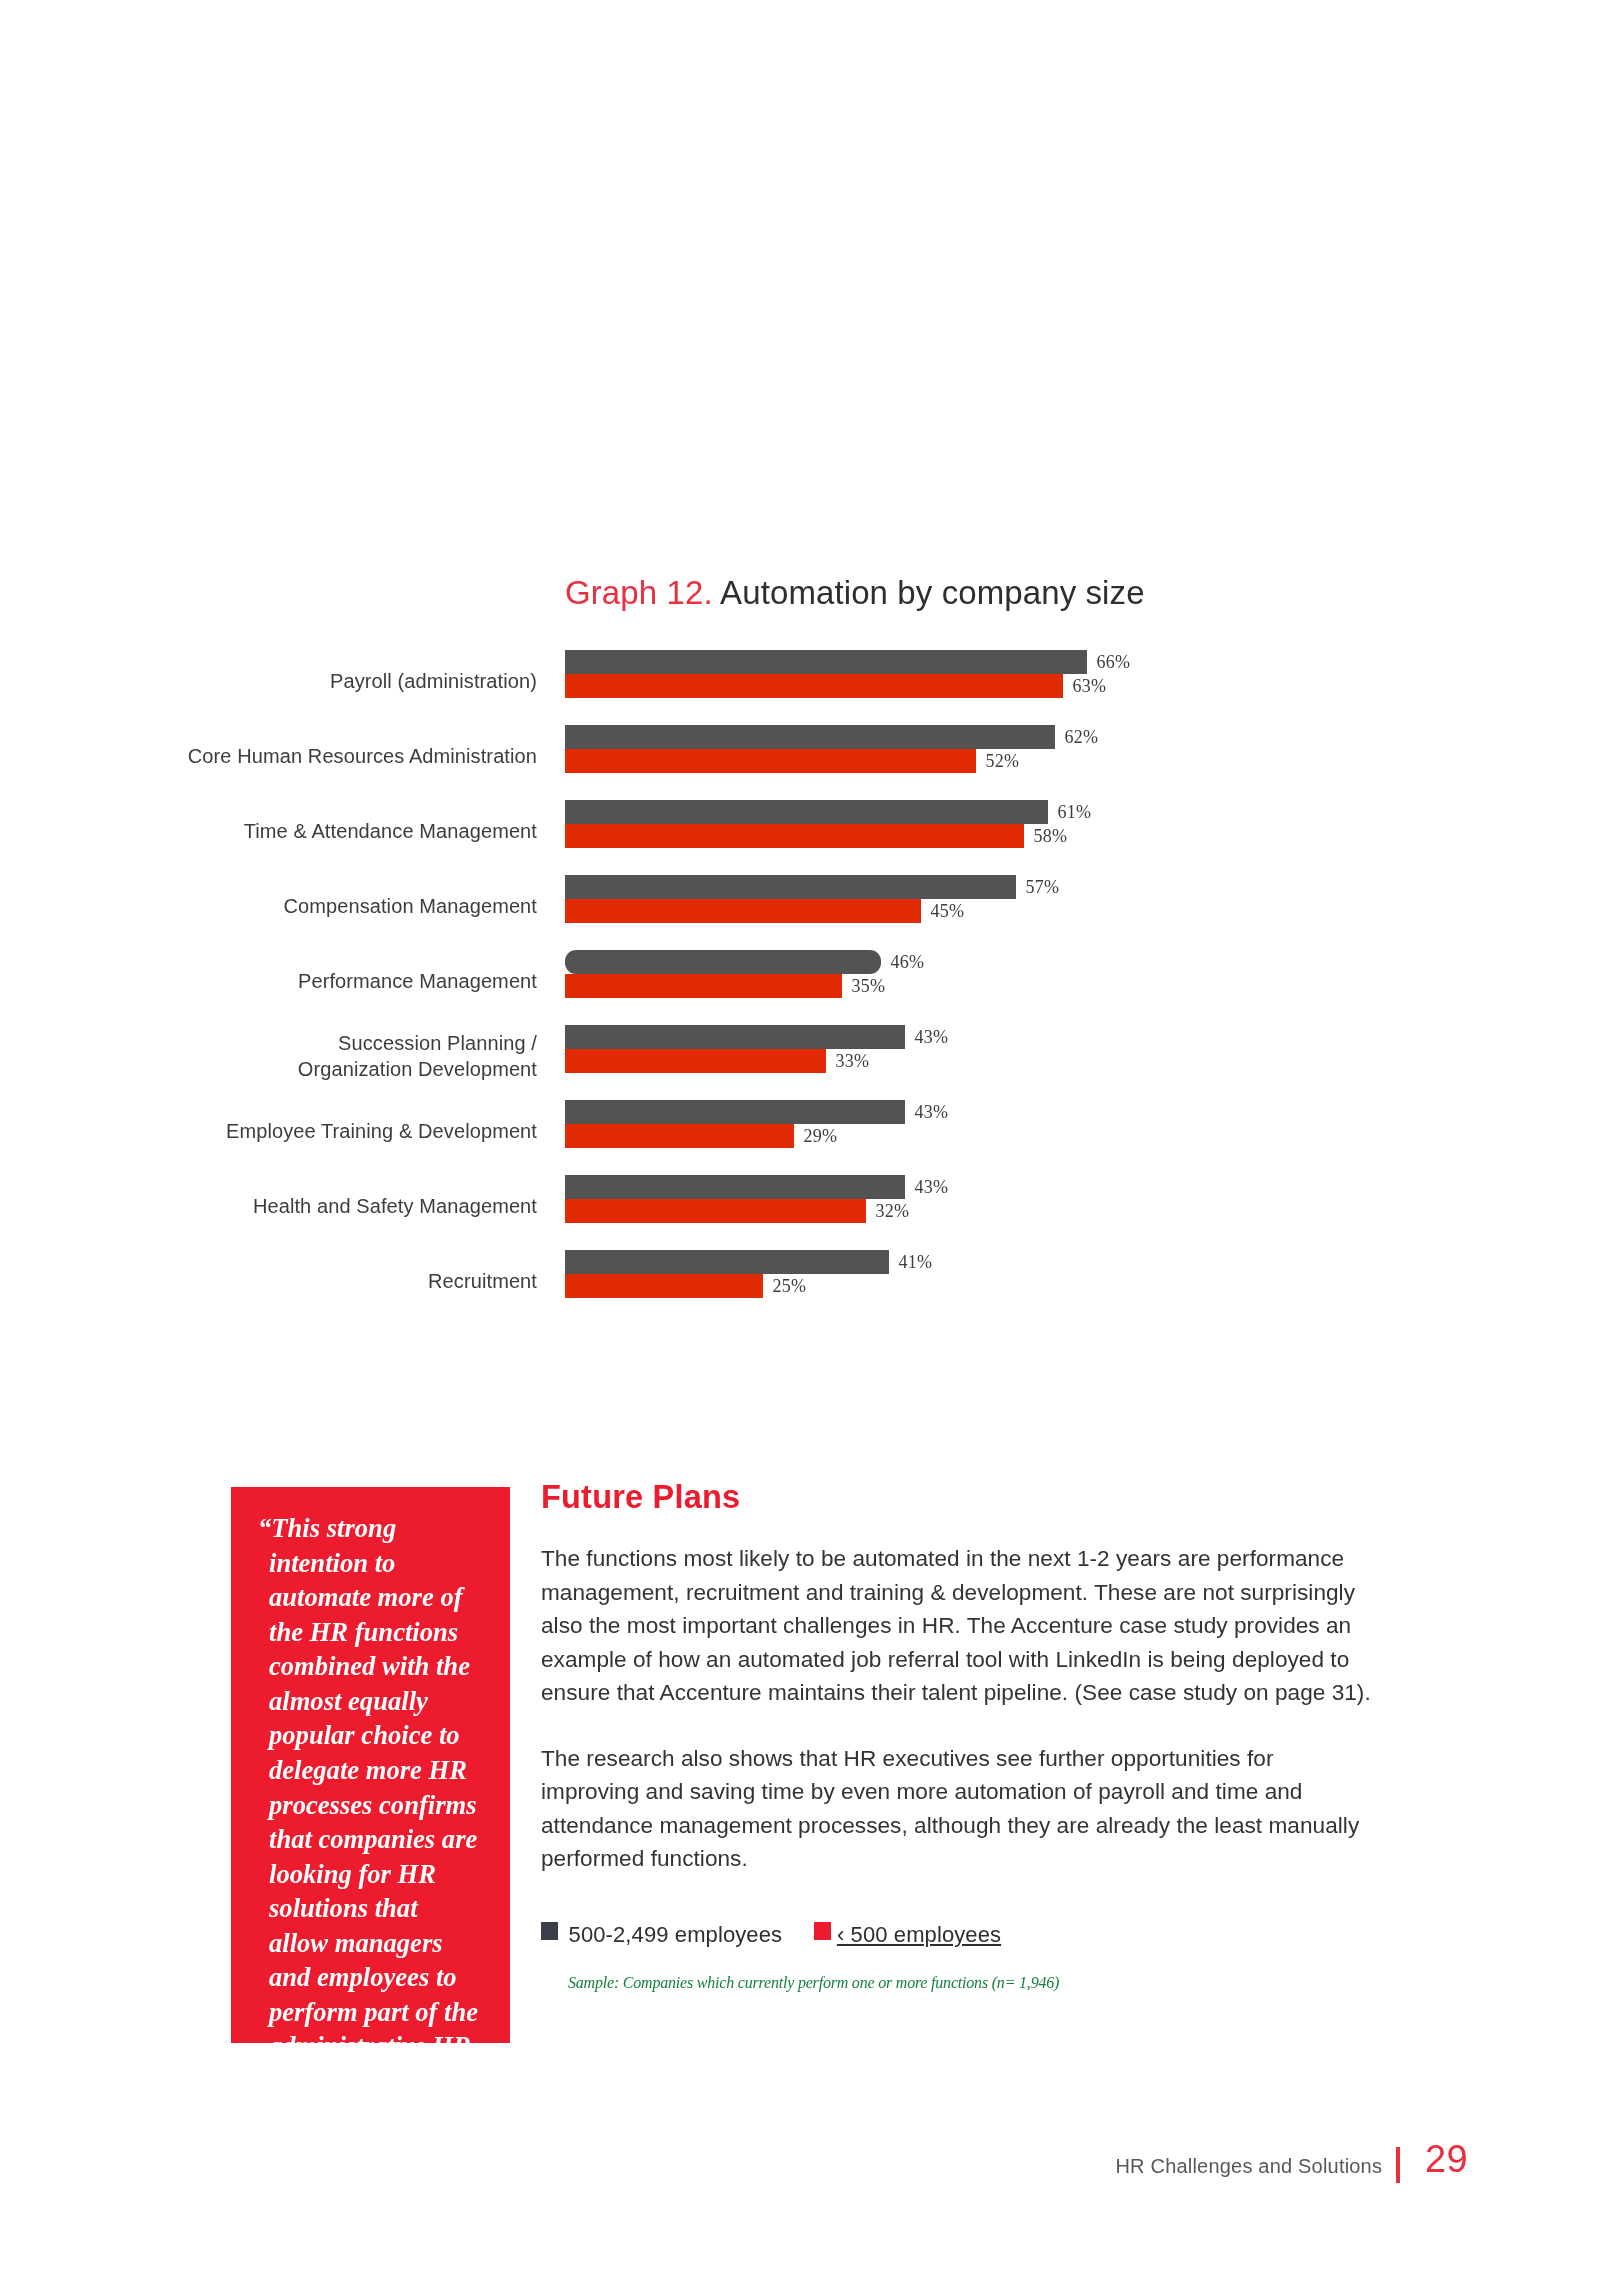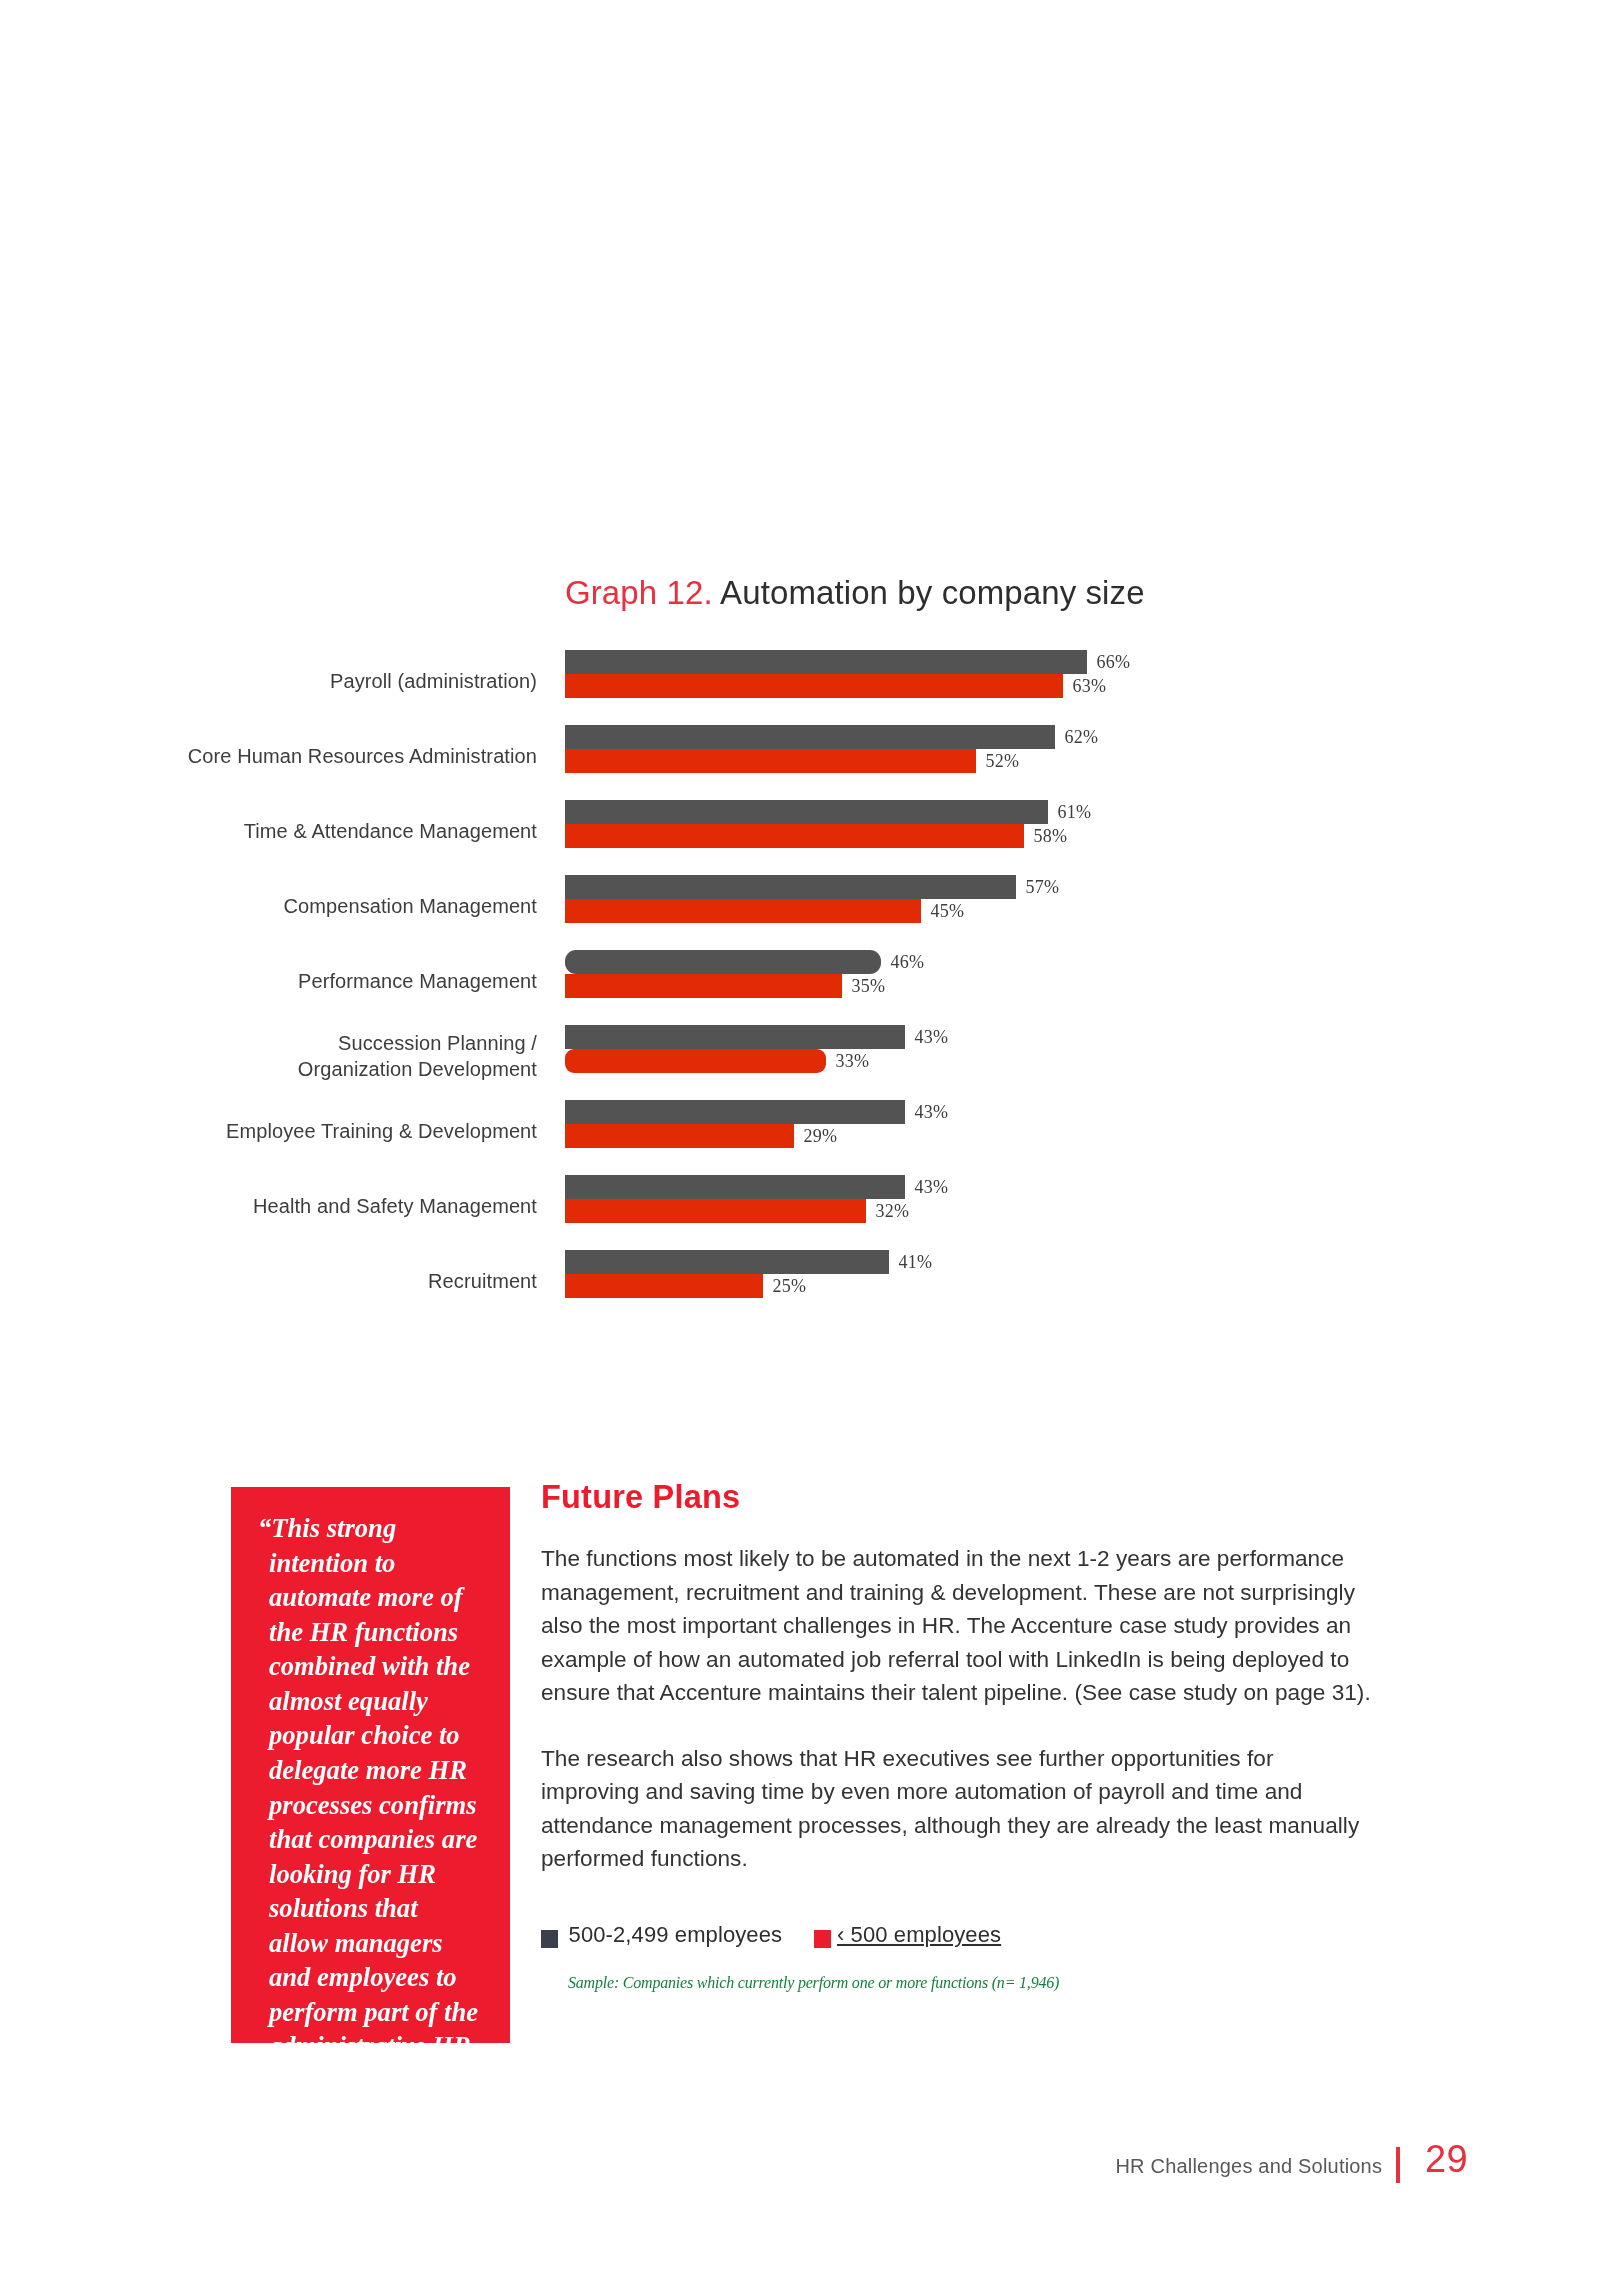--- a/index.html
+++ b/index.html
@@ -99,21 +99,21 @@
   .legend {
     position: absolute;
     left: 541px;
     top: 1347px;
     display: flex;
     align-items: center;
     gap: 0px;
   }
   .legend-item {
     display: flex;
-    align-items: flex-end;
+    align-items: flex-start;
     font-size: 22px;
     color: #2e2e2e;
     letter-spacing: 0.1px;
   }
   .legend-item + .legend-item { margin-left: 32px; text-decoration: underline; }
   .swatch {
     width: 16.6px;
     height: 18px;
     margin-right: 11px;
     display: inline-block;
@@ -275,21 +275,21 @@
             </div>
           </div>
         </div>
         <div class="row">
           <div class="row-label">Succession Planning /
 Organization Development</div>
           <div class="bars">
             <div class="bar dark" style="width: 340px; background: rgb(83, 83, 83);">
               <span class="val">43%</span>
             </div>
-            <div class="bar red" style="width: 261px; background: rgb(224, 43, 4); border-radius: 9px;">
+            <div class="bar red" style="width: 261px; background: rgb(224, 43, 4);">
               <span class="val">33%</span>
             </div>
           </div>
         </div>
         <div class="row">
           <div class="row-label">Employee Training &amp; Development</div>
           <div class="bars">
             <div class="bar dark" style="width: 340px; background: rgb(83, 83, 83);">
               <span class="val">43%</span>
             </div>

